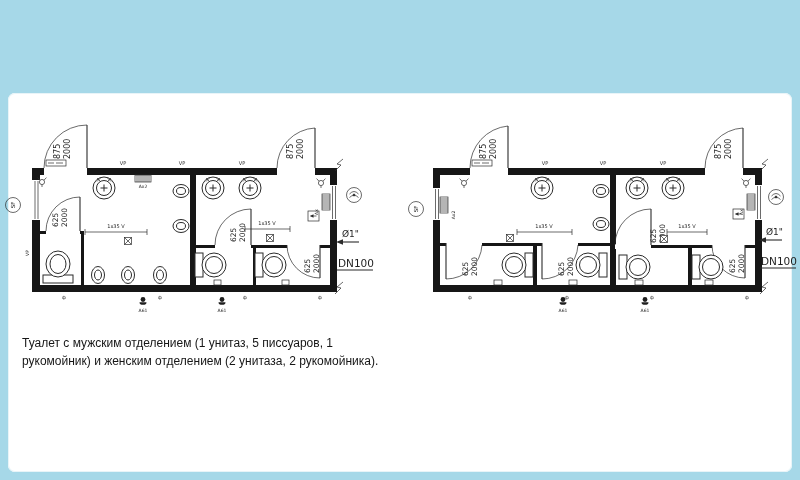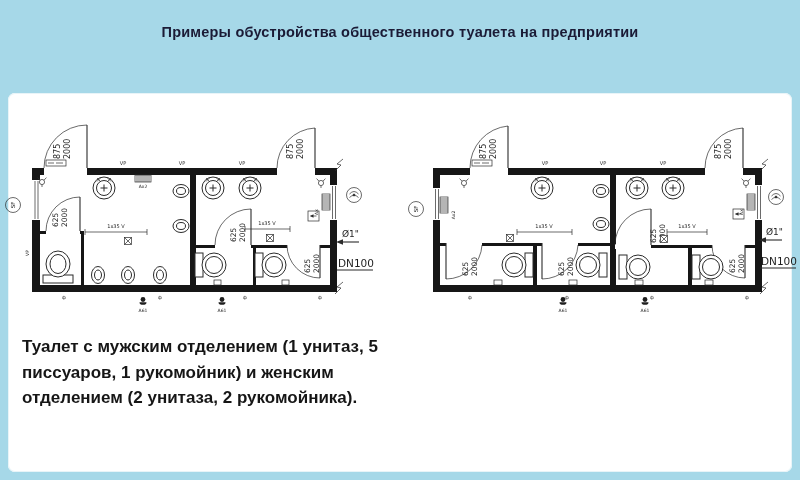--- a/index.html
+++ b/index.html
@@ -3,21 +3,21 @@
 <meta charset="utf-8">
 <style>
   html,body{margin:0;padding:0;background:#7fb8cc;}
   .stage{position:relative;width:800px;height:480px;background:#a6d8e8;overflow:hidden;
          font-family:"Liberation Sans",sans-serif;}
   .title{position:absolute;left:0;top:24px;width:100%;text-align:center;
          font-size:14.5px;font-weight:bold;color:#1b1b36;letter-spacing:.2px;}
   .panel{position:absolute;left:8px;top:93px;width:784px;height:379px;background:#ffffff;
          border-radius:7px;box-shadow:0 0 0 1px #e8f4f8 inset;}
   .plan-svg{position:absolute;}
-  .caption{position:absolute;font-size:17px;font-weight:bold;color:#161616;line-height:1.5;}
+  .caption{position:absolute;font-size:12px;font-weight:normal;color:#161616;line-height:1.5;}
   .caption-left{left:22px;top:334px;width:372px;}
   .caption-right{left:450px;top:334px;width:342px;}
   
   .wall{fill:#161616;stroke:none;}
   .open{fill:#ffffff;stroke:none;}
   .ln{stroke:#2b2b2b;stroke-width:1.1;fill:none;}
   .thin{stroke:#2b2b2b;stroke-width:.7;fill:none;}
   .fx{stroke:#2b2b2b;stroke-width:1;fill:none;}
   text{fill:#1f1f1f;stroke:none;font-family:"DejaVu Sans",sans-serif;}
   .t-dim{font-size:8px;}
@@ -26,21 +26,20 @@
   .t-micro{font-size:4.5px;text-anchor:middle;}
   .t-lbl{font-size:4.5px;text-anchor:middle;}
   .t-pipe{font-size:9px;}
   .t-dn{font-size:10.5px;}
   .t-sf{font-size:5.5px;text-anchor:middle;}
 </style>
 </head>
 <body>
 
 <div class="stage">
-  <div class="title">Примеры обустройства общественного туалета на предприятии</div>
   <div class="panel"></div>
 
   <svg class="plan-svg" style="left:2px;top:93px;" width="396" height="236" viewBox="0 0 396 236">
     <defs>
       <g id="fx-sink" class="fx">
         <circle r="11" fill="#fff"></circle>
           <circle r="7.5"></circle>
         <path d="M-3.5 0 H3.5 M0 -3.5 V3.5"></path>
         <path class="thin" d="M-7 -10 l3.5 3.5 M7 -10 l-3.5 3.5 M-7 -6.5 l3.5 -3.5 M7 -6.5 l-3.5 -3.5"></path>
       </g>

